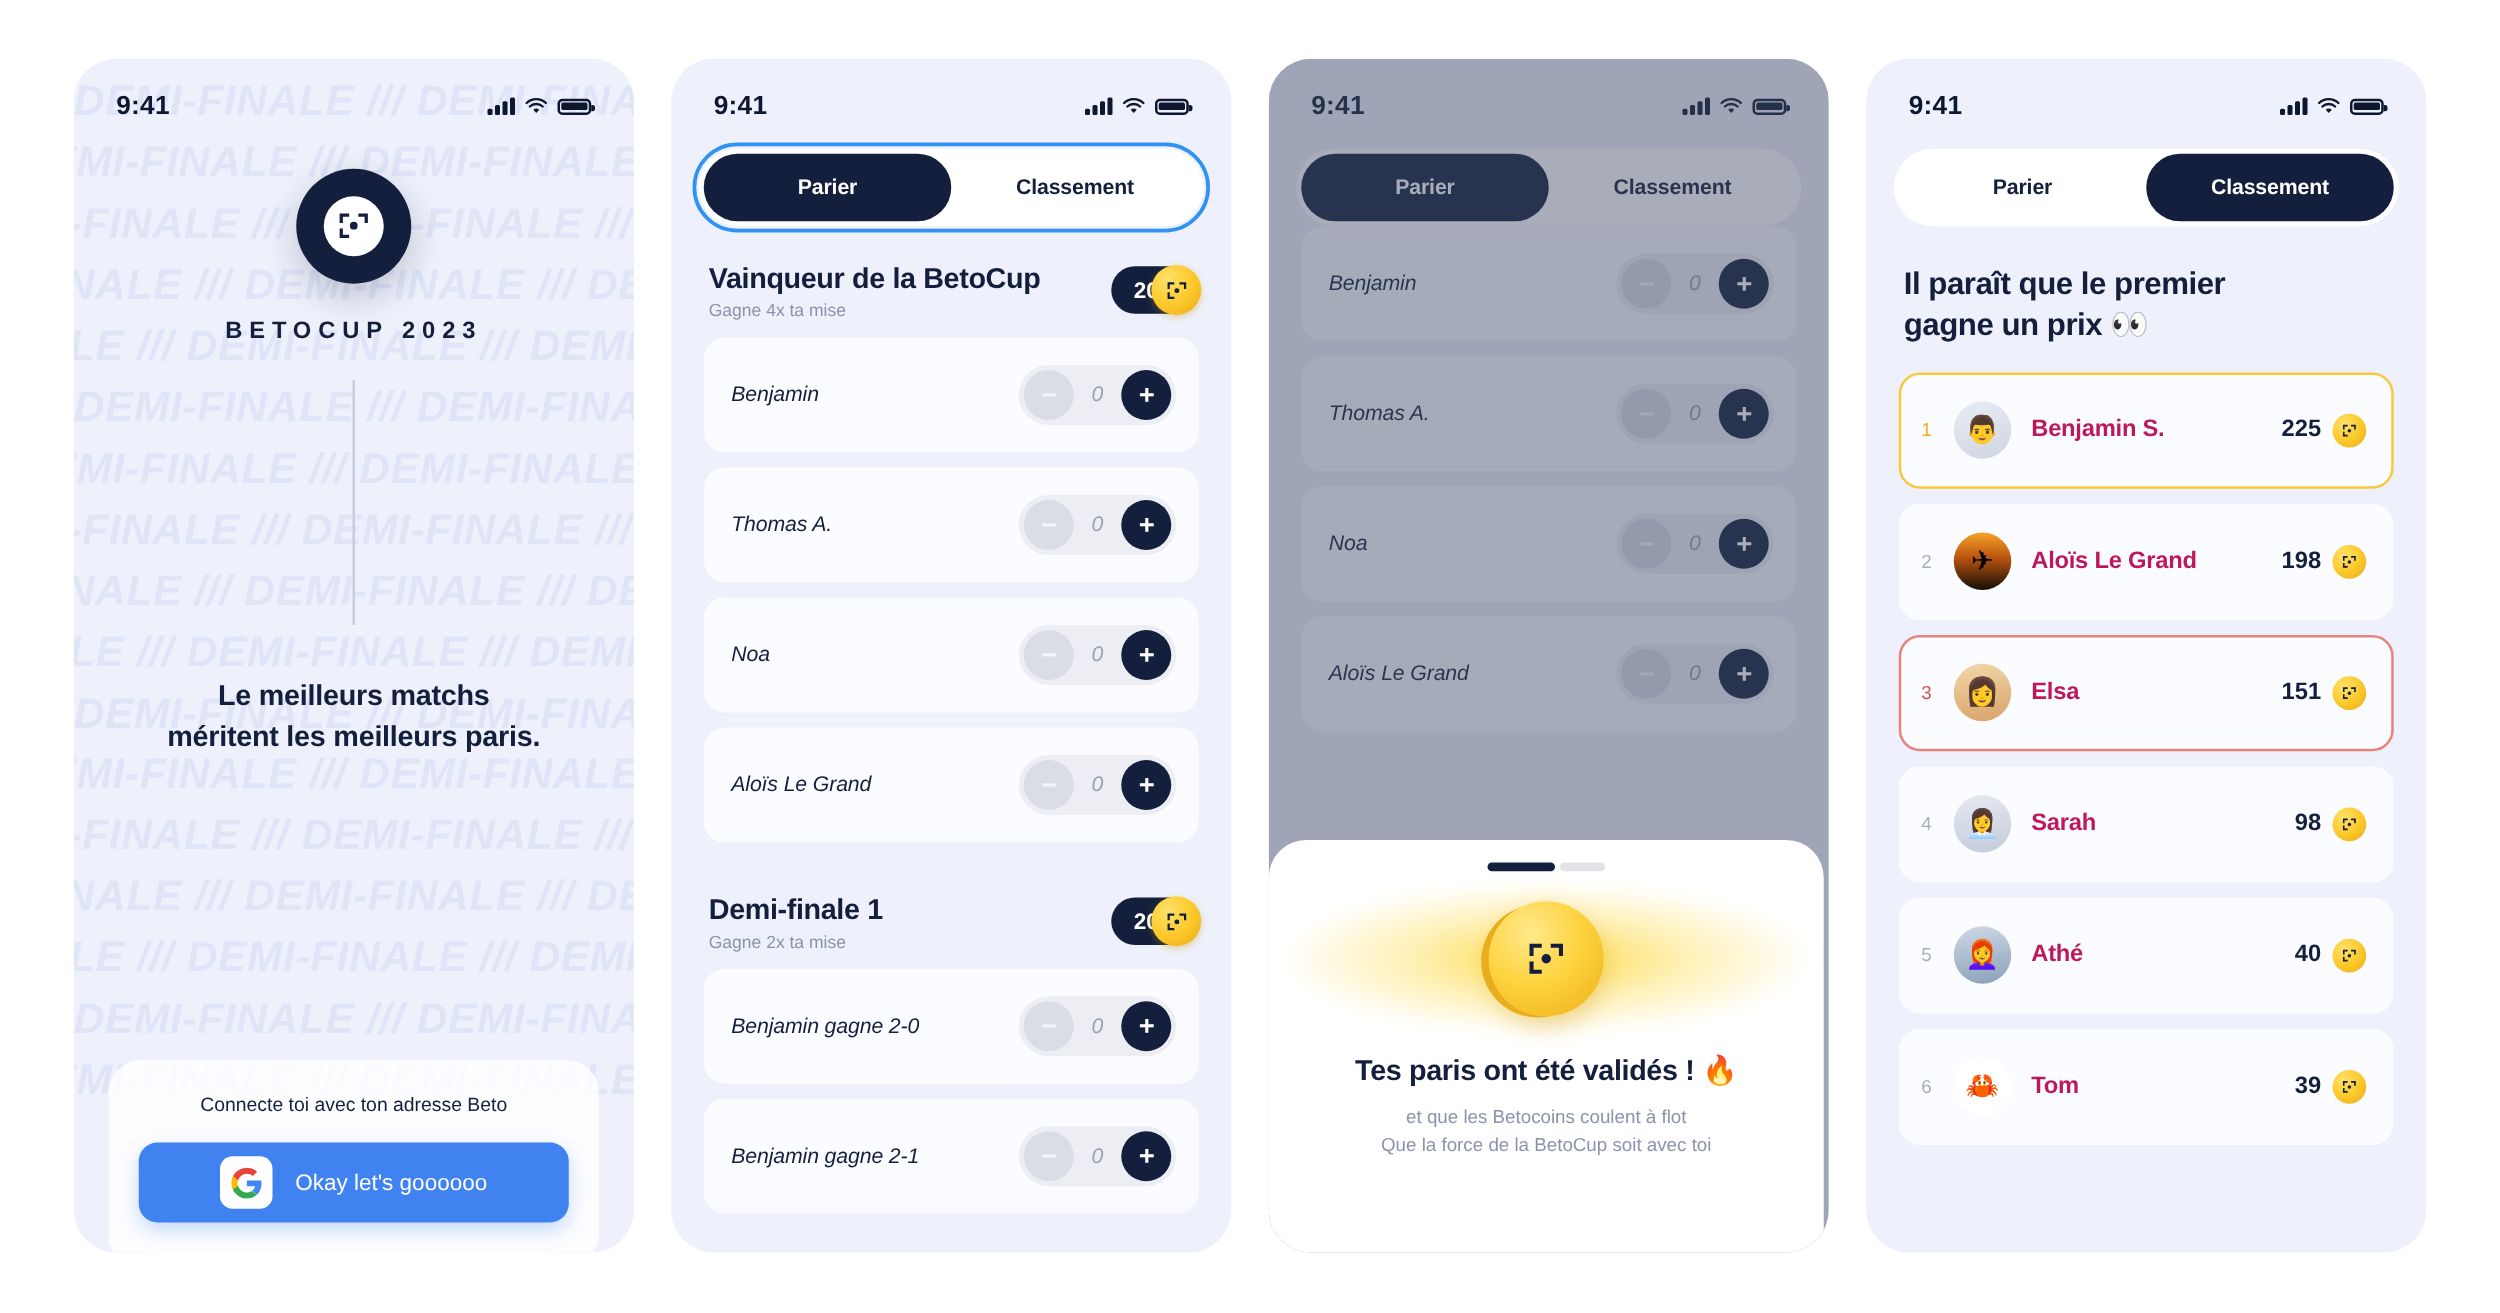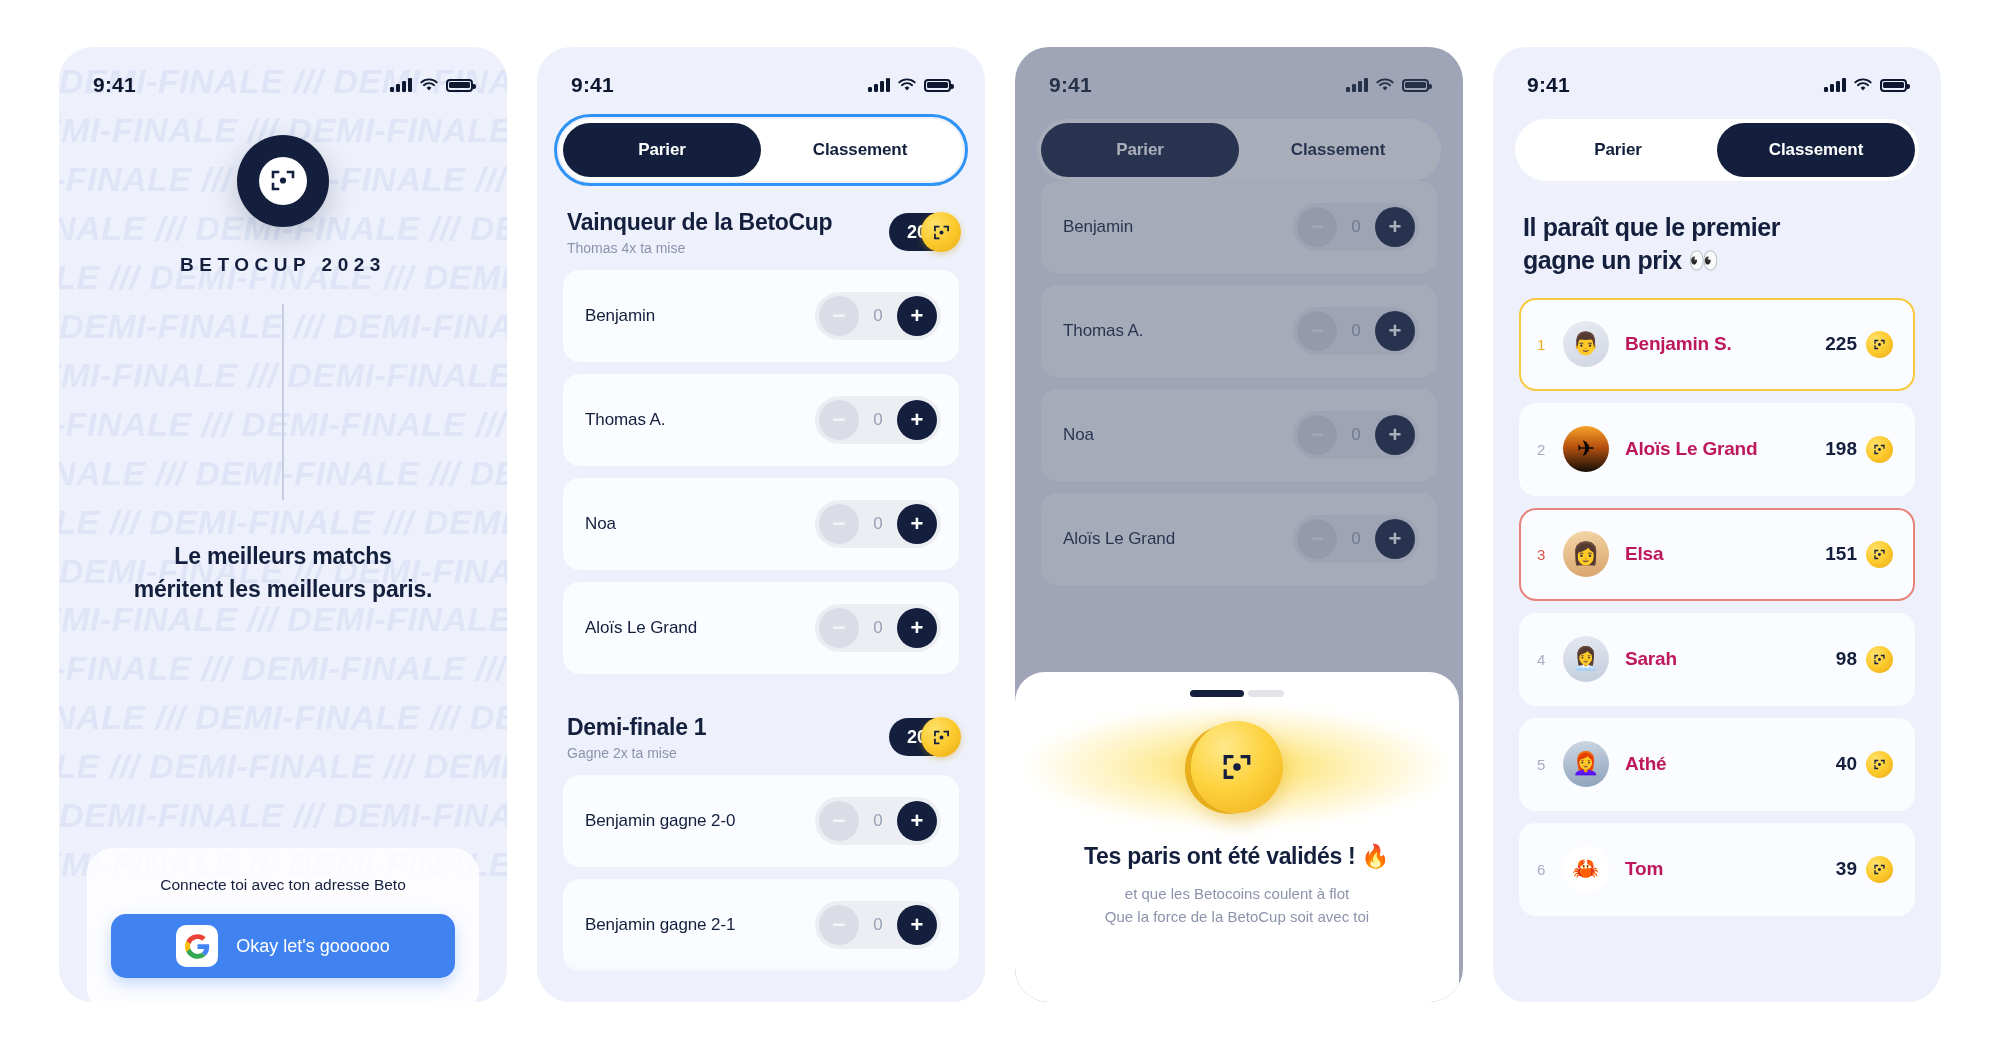--- a/index.html
+++ b/index.html
@@ -154,21 +154,21 @@
     width: 40px; height: 40px; border-radius: 50%;
     background: radial-gradient(circle at 34% 30%, #ffe169 0%, #fcc92b 52%, #e8a91a 100%);
     position: absolute; right: -6px; top: -1px;
     display: flex; align-items: center; justify-content: center;
     box-shadow: 0 2px 6px rgba(200,150,10,.35);
   }
 
   .bet-row {
     background: #fbfcff; border-radius: 17px; height: 92px;
     display: flex; align-items: center; justify-content: space-between;
-    padding: 0 18px 0 22px; margin-bottom: 12px;
+    padding: 0 18px 0 22px; margin-bottom: 12px; font-style: italic;
   }
   .bet-name { font-size: 17px; color: #131f3c; letter-spacing: -.1px; }
   .stepper {
     background: #eceef4; border-radius: 24px; height: 48px;
     display: flex; align-items: center; gap: 4px; padding: 4px;
   }
   .st-btn {
     width: 40px; height: 40px; border-radius: 50%;
     display: flex; align-items: center; justify-content: center;
     font-size: 22px; font-weight: bold; flex: 0 0 auto;
@@ -355,21 +355,21 @@
 
       <div class="tabbar focused">
         <div class="tab active">Parier</div>
         <div class="tab">Classement</div>
       </div>
 
       <div class="app-body" id="bet-list">
           <div class="sec-head">
             <div>
               <div class="sec-title">Vainqueur de la BetoCup</div>
-              <div class="sec-sub">Thomas 4x ta mise</div>
+              <div class="sec-sub">Gagne 4x ta mise</div>
             </div>
             <div class="coin-badge">
               <div class="coin-pill">20</div>
               <div class="coin-disc">
                 <svg width="19" height="19" viewBox="0 0 26 26">
                   <path d="M4 10V5h5" stroke="#131f3c" stroke-width="2.4" fill="none" stroke-linecap="square"></path>
                   <path d="M4 16v5h5" stroke="#131f3c" stroke-width="2.4" fill="none" stroke-linecap="square"></path>
                   <path d="M22 10V5h-5" stroke="#131f3c" stroke-width="2.4" fill="none" stroke-linecap="square"></path>
                   <circle cx="13" cy="13" r="2.7" fill="#131f3c"></circle>
                 </svg>

